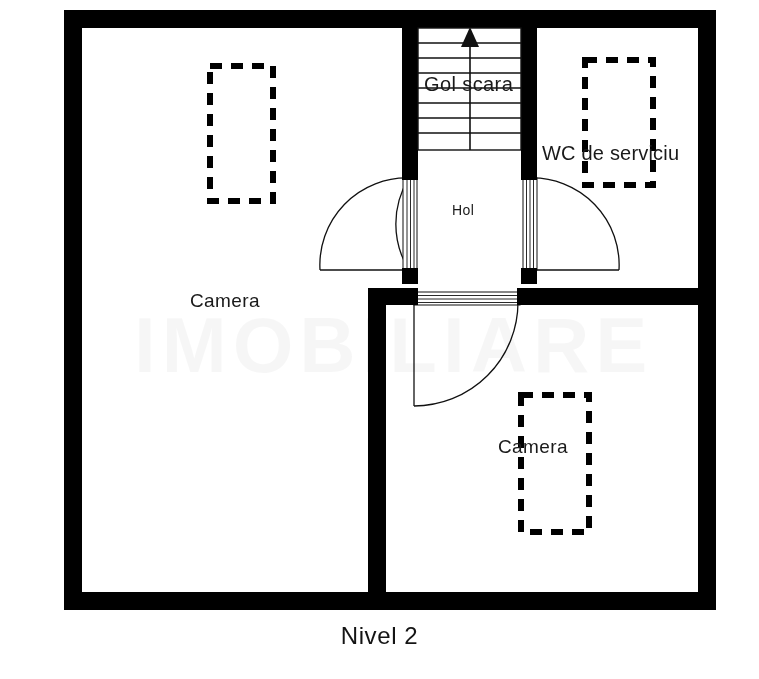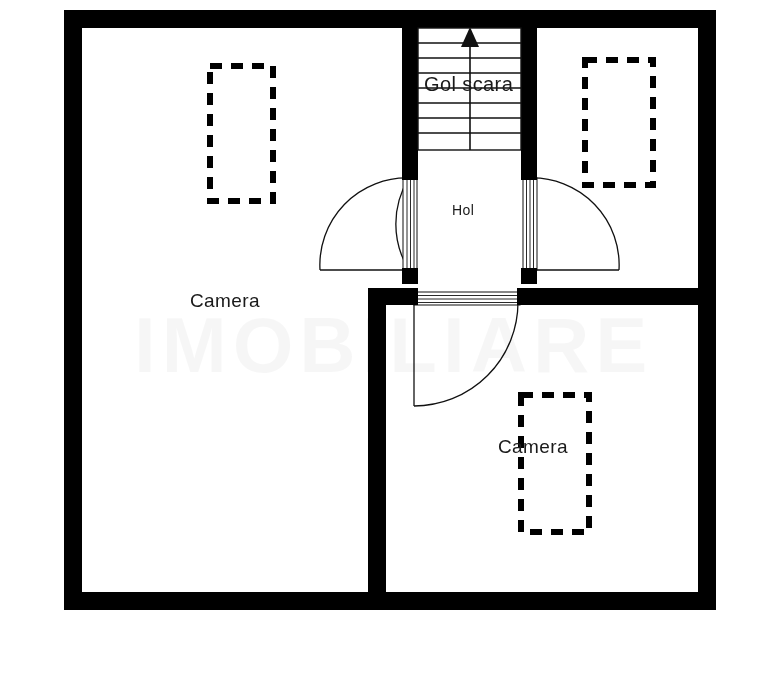--- a/index.html
+++ b/index.html
@@ -167,17 +167,19 @@
   </svg>
 
   <div class="watermark">IMOBILIARE</div>
 
   <div class="room-label lbl-camera-tl">Camera</div>
 
   <div class="room-label lbl-hol">Hol</div>
 
   <div class="room-label lbl-golscara">Gol scara</div>
 
+  <div class="room-label lbl-wc">WC de serviciu</div>
 
   <div class="room-label lbl-camera-br">Camera</div>
 
+  <div class="caption">Nivel 2</div>
 
 </div>
 
 </body></html>

